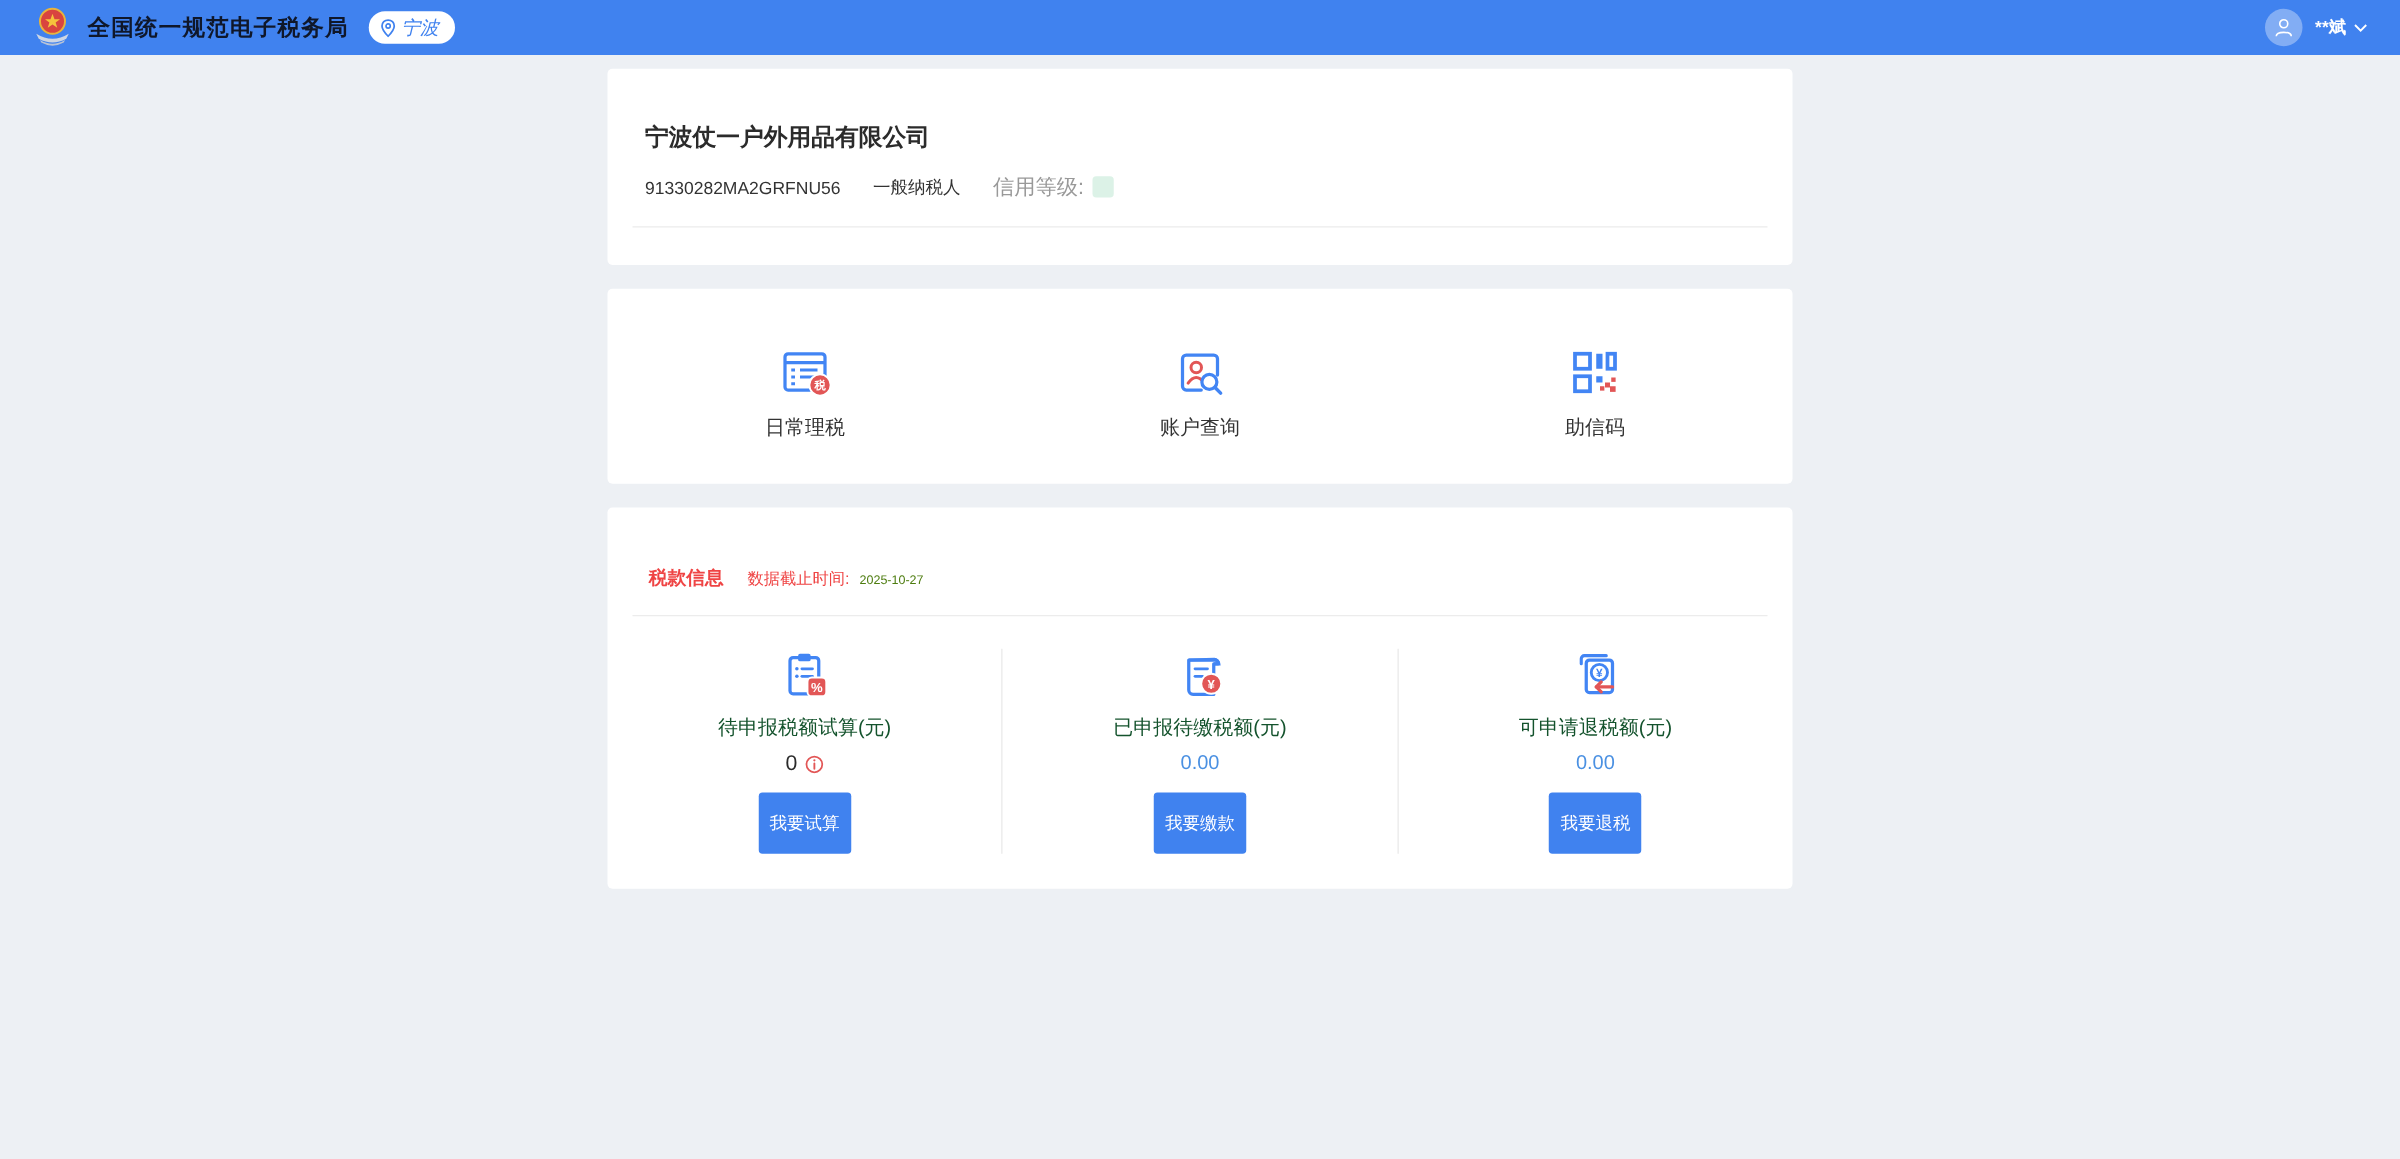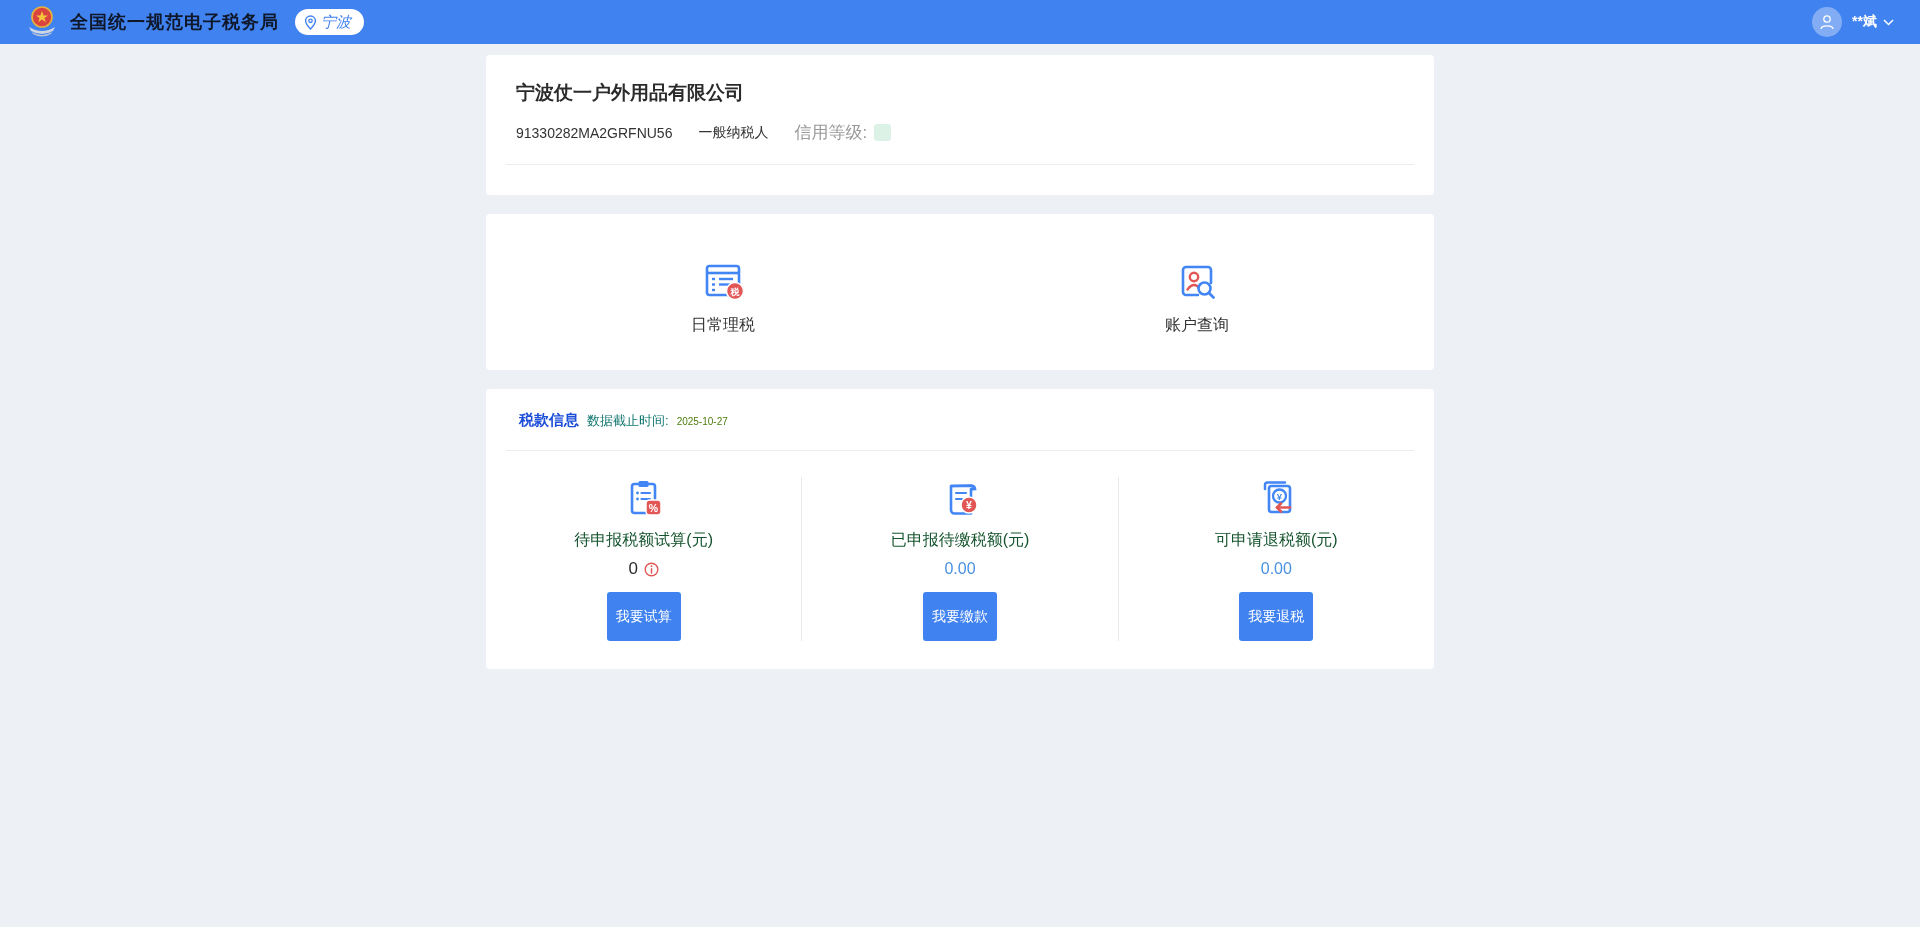--- a/index.html
+++ b/index.html
@@ -59,21 +59,21 @@
   
   .main { width: 948px; margin: 0 auto; padding-top: 11px; }
   .card {
     background: #ffffff;
     border-radius: 4px;
     margin-bottom: 19px;
   }
 
   
   .company-card { padding: 25px 0 30px; }
-  .company-card-inner { padding: 0 30px; }
+  .company-card-inner { padding: 0 30px; margin-top: 17px; }
   .company-name { font-size: 19px; font-weight: 700; color: #2b2b2b; }
   .company-info-row {
     margin-top: 15px;
     display: flex;
     align-items: center;
     font-size: 14px;
     color: #333;
   }
   .company-taxid { color: #333; }
   .company-type { margin-left: 26px; }
@@ -102,22 +102,22 @@
   .service-icon { width: 46px; height: 46px; }
   .service-label { margin-top: 11px; font-size: 16px; color: #333; }
 
   
   .taxinfo-card { padding: 22px 0 0; }
   .taxinfo-header {
     display: flex;
     align-items: baseline;
     padding: 0 33px;
   }
-  .taxinfo-title { font-size: 15px; font-weight: 700; color: #1d4ed8; }
-  .cutoff-label { margin-left: 8px; font-size: 13px; color: #0f766e; }
+  .taxinfo-title { font-size: 15px; font-weight: 700; color: #ef4444; margin-top: 25px; }
+  .cutoff-label { margin-left: 19px; font-size: 13px; color: #ef4444; }
   .cutoff-date { margin-left: 8px; font-size: 10px; color: #4d7c0f; }
   .taxinfo-columns { display: flex; padding: 26px 0 28px; margin-top: 0; }
   .tax-col {
     flex: 1;
     display: flex;
     flex-direction: column;
     align-items: center;
   }
   .tax-col + .tax-col { border-left: 1px solid #e9e9e9; }
   .tax-icon { width: 42px; height: 42px; }
@@ -217,20 +217,36 @@
           <path d="M37 25 L37 12 a3 3 0 0 0 -3 -3 L12 9 a3 3 0 0 0 -3 3 L9 34 a3 3 0 0 0 3 3 L24 37" fill="none" stroke="#4285f4" stroke-width="2.6" stroke-linecap="round"></path>
           <circle cx="20" cy="19" r="4.2" fill="none" stroke="#e25656" stroke-width="2.4"></circle>
           <path d="M13.5 31.5 q6.5 -9 13 0" fill="none" stroke="#e25656" stroke-width="2.4" stroke-linecap="round"></path>
           <circle cx="30.5" cy="30.5" r="6" fill="#ffffff" stroke="#4285f4" stroke-width="2.6"></circle>
           <line x1="35" y1="35" x2="39.5" y2="39.5" stroke="#4285f4" stroke-width="2.8" stroke-linecap="round"></line>
         </svg>
       </span>
       <span class="service-label">账户查询</span>
     </div>
 
+    <div class="service-item">
+      <span class="service-icon">
+        <svg viewBox="0 0 46 46" width="46" height="46">
+          <rect x="7" y="8" width="12" height="12" fill="none" stroke="#4285f4" stroke-width="3"></rect>
+          <rect x="24" y="8" width="5" height="12" fill="#4285f4"></rect>
+          <rect x="33" y="8" width="6" height="12" fill="none" stroke="#4285f4" stroke-width="3"></rect>
+          <rect x="7" y="26" width="12" height="12" fill="none" stroke="#4285f4" stroke-width="3"></rect>
+          <rect x="24" y="26" width="5" height="5" fill="#4285f4"></rect>
+          <rect x="31" y="31" width="4" height="4" fill="#e25656"></rect>
+          <rect x="36" y="27" width="3.5" height="3.5" fill="#e25656"></rect>
+          <rect x="35" y="34" width="4.5" height="4.5" fill="#e25656"></rect>
+          <rect x="27" y="34" width="3.5" height="3.5" fill="#e25656"></rect>
+        </svg>
+      </span>
+      <span class="service-label">助信码</span>
+    </div>
   </div>
 
   <div class="card taxinfo-card">
     <div class="taxinfo-header">
       <span class="taxinfo-title">税款信息</span>
       <span class="cutoff-label">数据截止时间:</span>
       <span class="cutoff-date">2025-10-27</span>
     </div>
     <hr class="divider">
 

